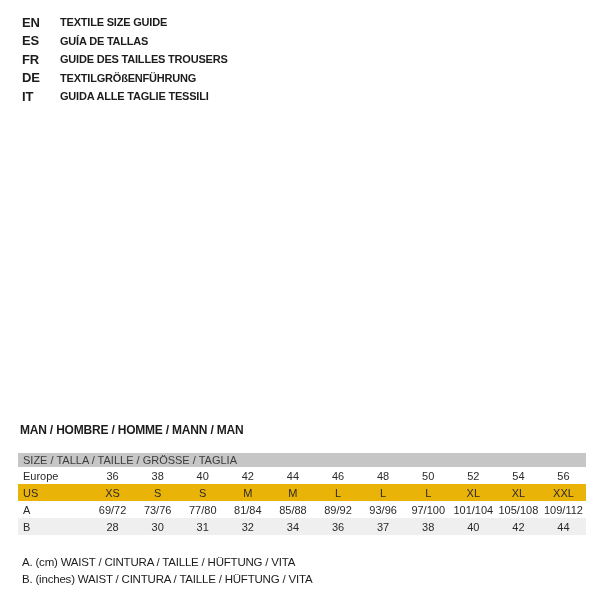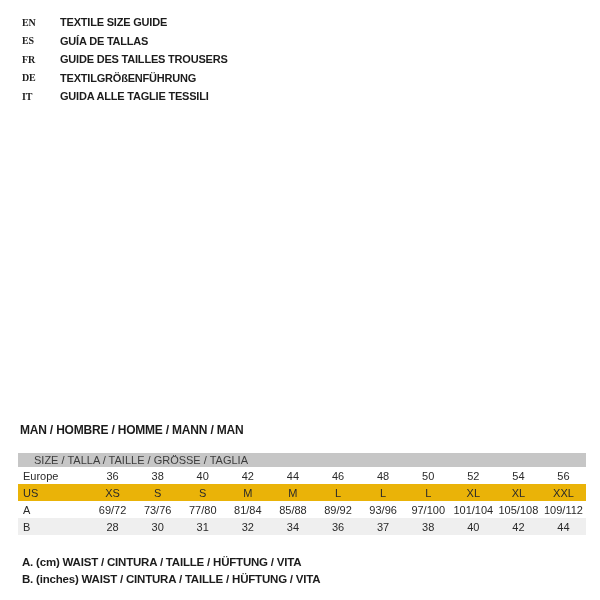--- a/index.html
+++ b/index.html
@@ -3,42 +3,42 @@
 <meta charset="utf-8">
 <style>
   html,body{margin:0;padding:0;background:#fff;}
   .canvas{
     position:relative;width:600px;height:600px;background:#fff;overflow:hidden;
     font-family:"Liberation Sans",sans-serif;color:#1c1c1c;
   }
   
   .lang-list{position:absolute;left:22px;top:13px;}
   .lang-row{display:flex;height:18.5px;align-items:center;}
-  .lang-code{width:38px;font-size:10px;font-weight:bold;letter-spacing:-0.2px;font-family:Liberation Serif, serif;}
+  .lang-code{width:38px;font-size:13px;font-weight:bold;letter-spacing:-0.2px;}
   .lang-label{font-size:11px;font-weight:bold;letter-spacing:-0.2px;white-space:nowrap;}
   .garment-title{
     position:absolute;left:20px;top:108px;font-size:13px;font-weight:bold;
     letter-spacing:-0.2px;white-space:nowrap;
   }
   
   .figure-wrap{position:absolute;left:400px;top:0;width:200px;height:400px;}
   
   .section-title{
     position:absolute;left:20px;top:423px;font-size:12px;font-weight:bold;
     letter-spacing:-0.2px;white-space:nowrap;
   }
   .size-table{position:absolute;left:18px;top:453px;width:568px;font-size:11px;}
   .thead{
-    height:14px;line-height:14px;padding-left:16px;font-size:11px;color:#3d3d3d;
+    height:14px;line-height:14px;padding-left:5px;font-size:11px;color:#3d3d3d;
   }
   .trow{display:flex;height:17px;align-items:center;color:#2a2a2a;}
   .tlabel{width:67px;padding-left:5px;text-align:left;}
   .tcell{flex:1;text-align:center;}
   .notes{position:absolute;left:22px;top:554px;}
-  .note-line{font-size:11.5px;font-weight:bold;letter-spacing:-0.2px;height:17px;line-height:17px;white-space:nowrap;}
+  .note-line{font-size:11.5px;font-weight:normal;letter-spacing:-0.2px;height:17px;line-height:17px;white-space:nowrap;}
 </style>
 </head>
 <body>
 
 <div class="canvas">
 
   <div class="lang-list" id="lang-list">
   <div class="lang-row">
     <span class="lang-code">EN</span>
     <span class="lang-label">TEXTILE SIZE GUIDE</span>

